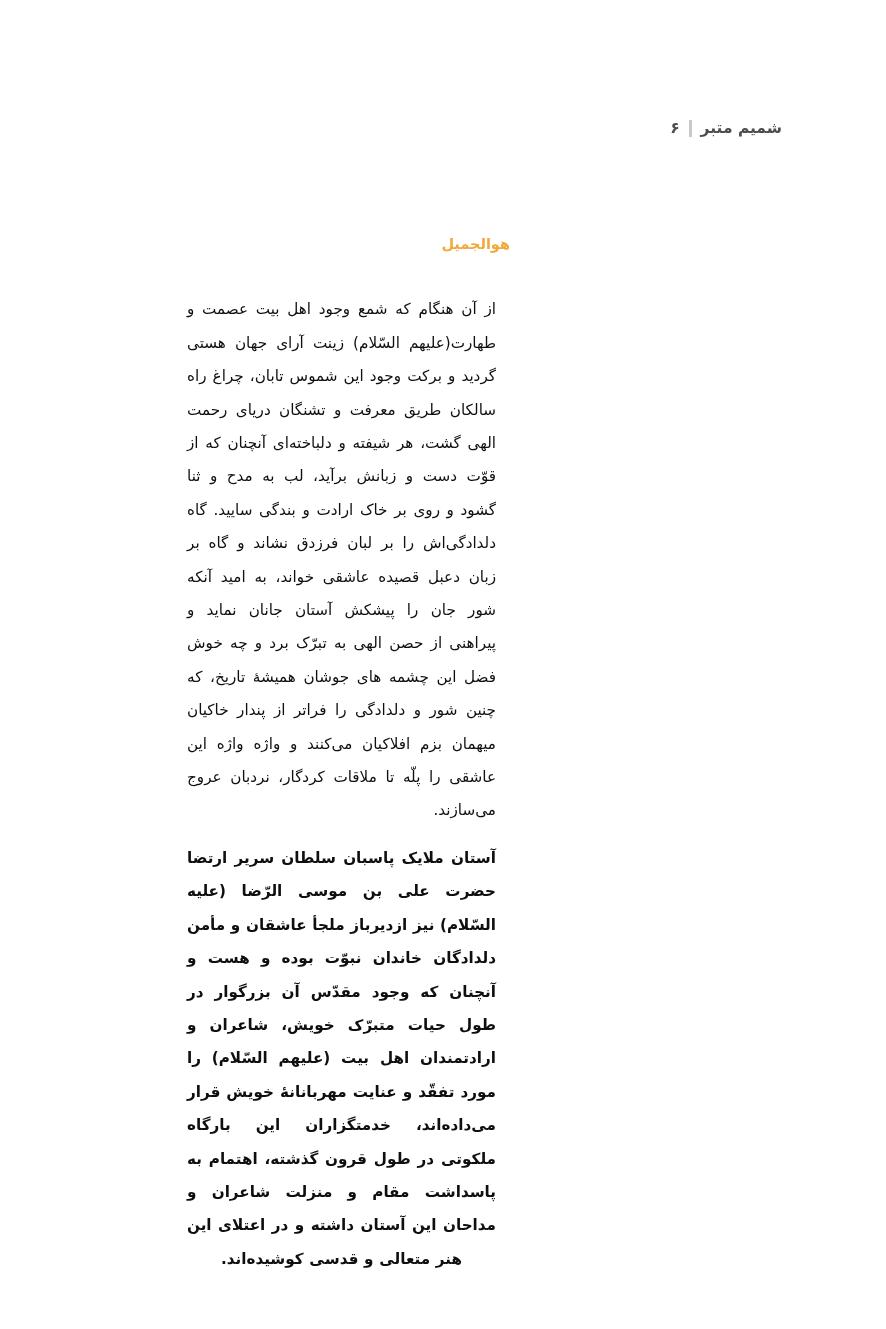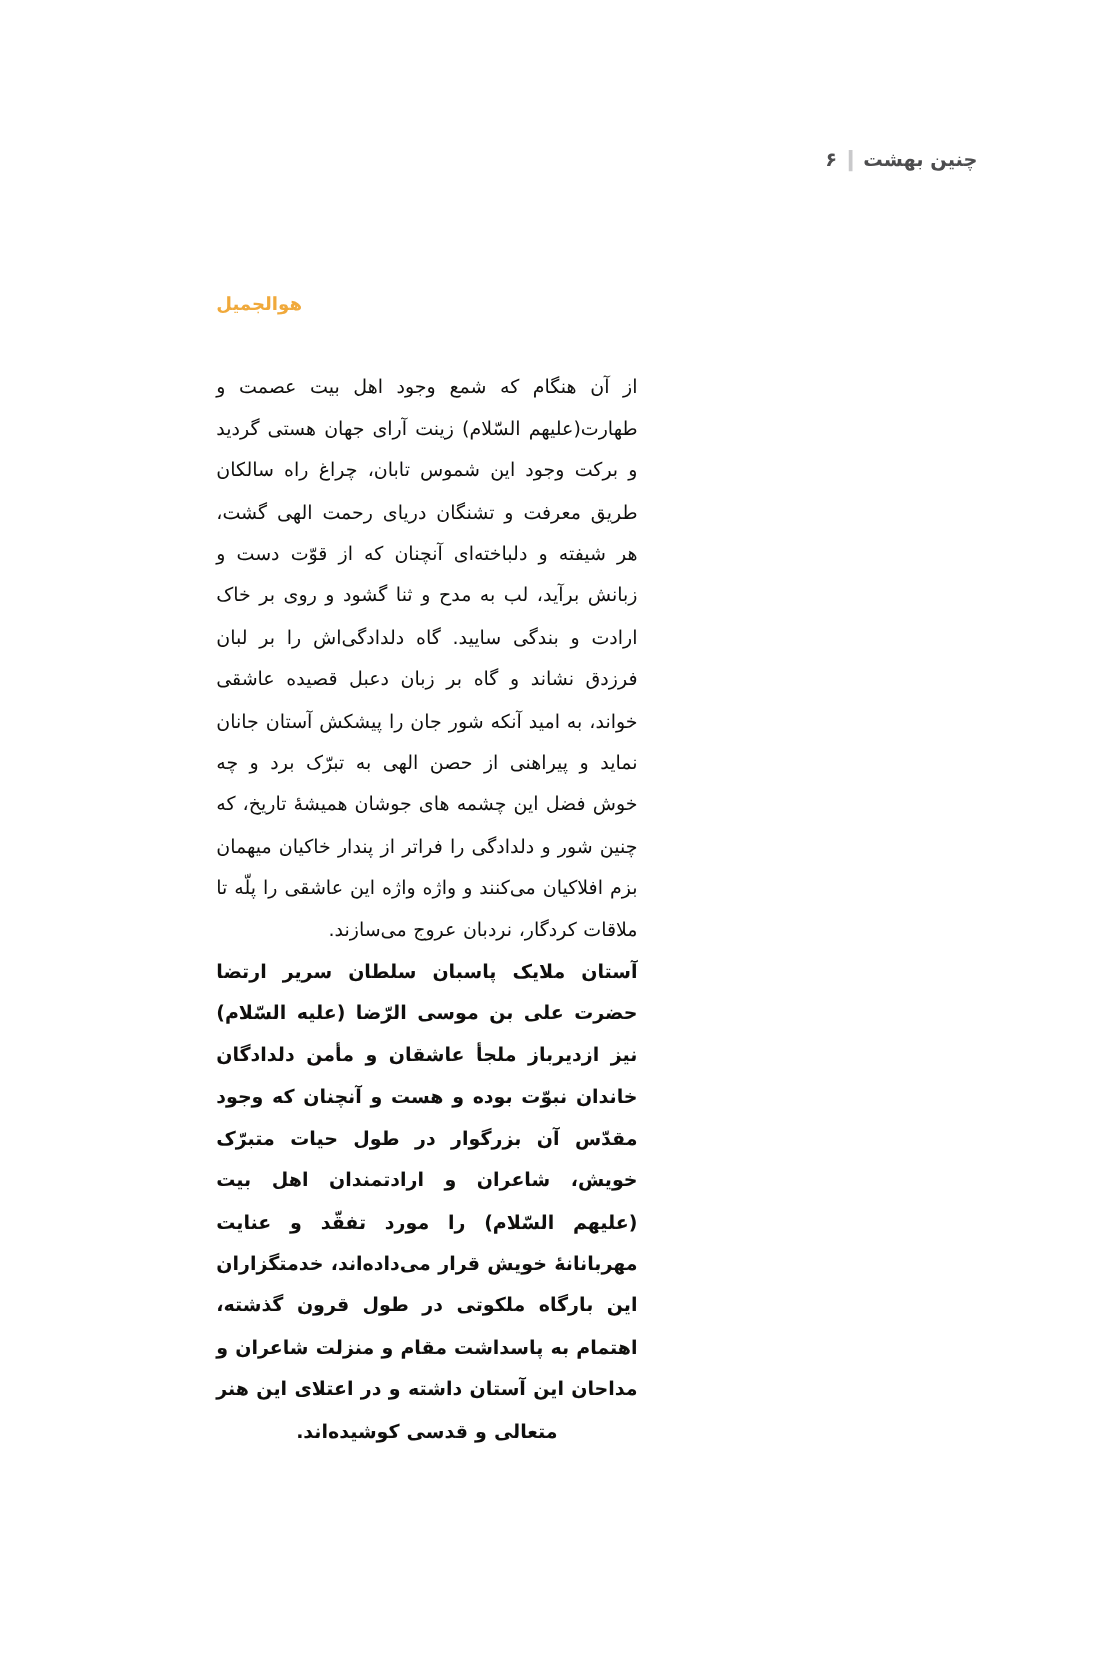--- a/index.html
+++ b/index.html
@@ -60,52 +60,52 @@
   
   .text-column {
     position: absolute;
     top: 236px;
     right: 376px;          
     width: 337px;          
     direction: rtl;
   }
 
   .invocation {
-    text-align: left;
+    text-align: right;
     color: #f0a93b;
     font-size: 14.5px;
     font-weight: 700;
     line-height: 1.2;
     margin: 0 0 40px 0;
     letter-spacing: 0.2px;
   }
 
   .body-paragraph {
-    margin: 0;
+    margin: 14px;
     color: #100f0d;
     font-size: 15.2px;
     line-height: 33.4px;
     text-align: justify;
     text-align-last: right;
     word-spacing: 0.4px;
   }
 
   .body-paragraph.last-centered {
     text-align: justify;
     text-align-last: center;
     font-weight: bold;
   }
 </style>
 </head>
 <body>
 
 <div class="page">
 
   <div class="running-header">
-    <span class="header-title">چنین بهشت</span>
+    <span class="header-title">شمیم متبر</span>
     <span class="header-rule"></span>
     <span class="header-folio">۶</span>
   </div>
 
   <div class="text-column">
 
     <p class="invocation">هوالجمیل</p>
 
     <p class="body-paragraph">از آن هنگام که شمع وجود اهل بیت عصمت و طهارت(علیهم السّلام) زینت آرای جهان هستی گردید و برکت وجود این شموس تابان، چراغ راه سالکان طریق معرفت و تشنگان دریای رحمت الهی گشت، هر شیفته و دلباخته‌ای آنچنان که از قوّت دست و زبانش برآید، لب به مدح و ثنا گشود و روی بر خاک ارادت و بندگی سایید. گاه دلدادگی‌اش را بر لبان فرزدق نشاند و گاه بر زبان دعبل قصیده عاشقی خواند، به امید آنکه شور جان را پیشکش آستان جانان نماید و پیراهنی از حصن الهی به تبرّک برد و چه خوش فضل این چشمه های جوشان همیشهٔ تاریخ، که چنین شور و دلدادگی را فراتر از پندار خاکیان میهمان بزم افلاکیان می‌کنند و واژه واژه این عاشقی را پلّه تا ملاقات کردگار، نردبان عروج می‌سازند.</p>
 

